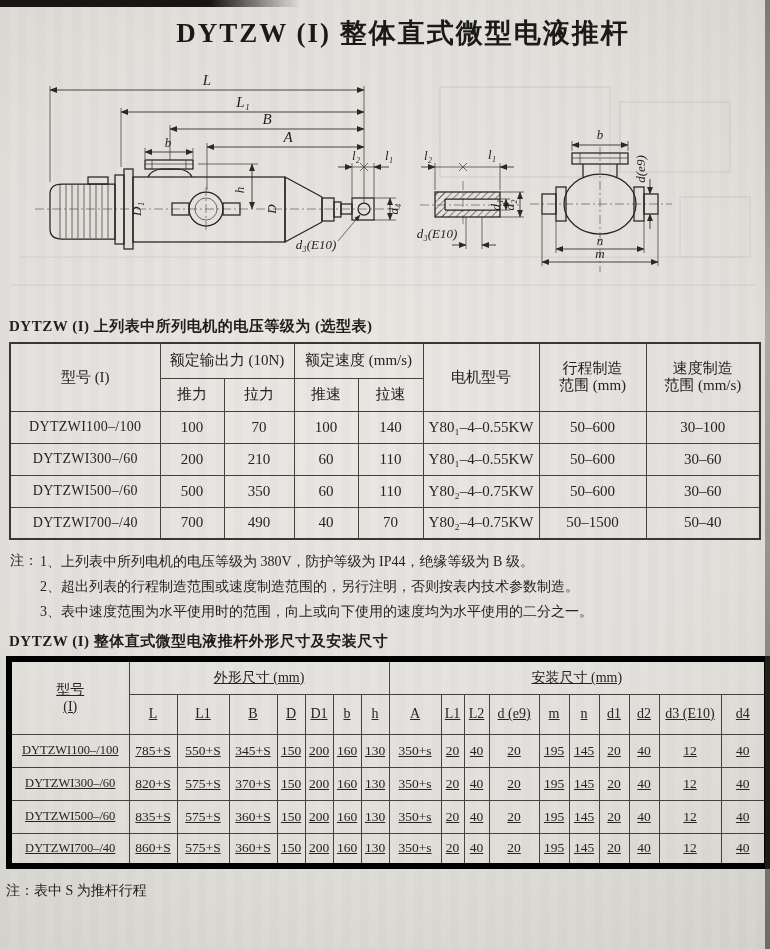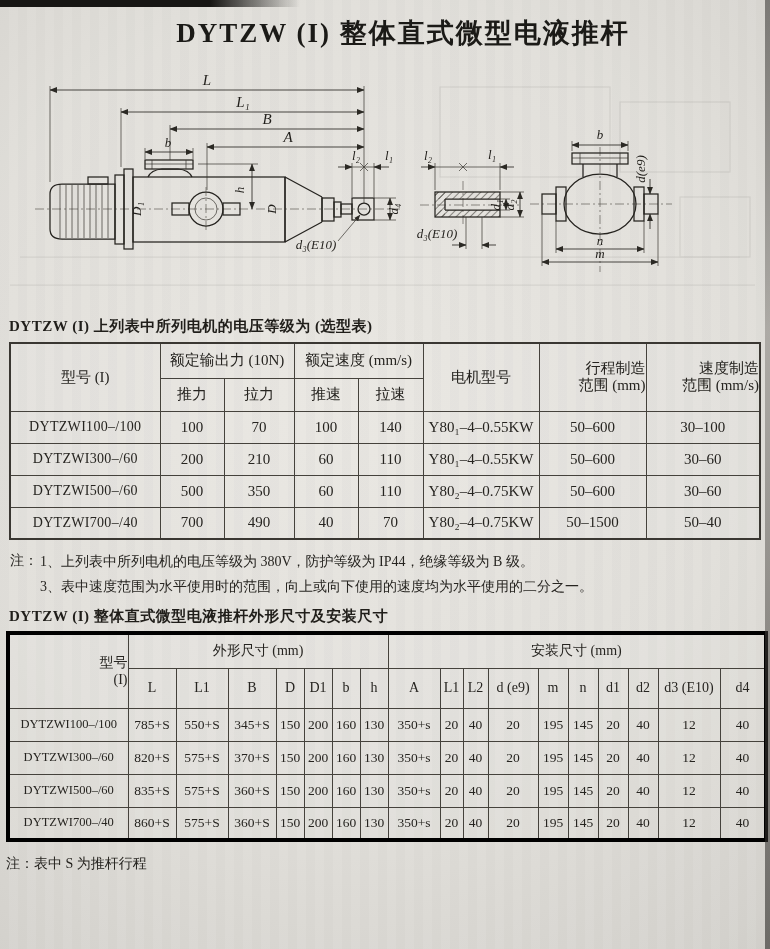--- a/index.html
+++ b/index.html
@@ -31,27 +31,27 @@
   .caption { font-size:15px; font-weight:bold; color:#201e1a; margin:10px 0 0 9px; letter-spacing:0.5px; }
   table { border-collapse:collapse; table-layout:fixed; background:rgba(255,255,255,0.06); }
   th,td { border:1px solid #45423c; text-align:center; vertical-align:middle;
           font-weight:normal; overflow:hidden; white-space:nowrap; }
   #t1 { width:750px; margin:6px 0 0 9px; border:2px solid #3a3732; }
   #t1 th { font-size:15px;margin-left:17px; }
   #t1 td { font-size:15px; }
   #t1 td:first-child { font-size:14px; letter-spacing:0.3px; }
   #t1 thead tr.r1 { height:35px; } #t1 thead tr.r2 { height:33px; }
   #t1 tbody tr { height:32px; }
-  #t2 { width:758px; margin:5px 0 8px 6px; border:4px solid #000000; }
+  #t2 { width:758px; margin:5px 0 8px 6px; border:6px solid #000000;text-decoration:underline; }
   #t2 th { font-size:14px; }
   #t2 td { font-size:13.5px; }
   #t2 td:first-child { font-size:12.5px; }
   #t2 thead tr.r1 { height:35px; } #t2 thead tr.r2 { height:40px; }
   #t2 tbody tr { height:33px; }
-  .hdr2line div { line-height:17px;text-align:right; }
+  .hdr2line div { line-height:17px; }
   .notes { position:relative; margin:12px 0 0 10px; padding-left:30px; font-size:14px; width:740px; }
   .notes-prefix { position:absolute; left:0; top:0; }
   .note-item { margin-bottom:5px; line-height:20px; padding-left:20px; text-indent:-20px; }
   .note2 { margin:13px 0 0 6px; font-size:14px; }
 </style>
 </head>
 <body>
 
 <div class="scan-bar-top"></div>
 <div class="scan-strip-right"></div>
@@ -324,20 +324,21 @@
         <td>Y80₂–4–0.75KW</td>
         <td>50–1500</td>
         <td>50–40</td>
       </tr>
     </tbody>
 </table>
 
 <div class="notes">
   <span class="notes-prefix">注：</span>
   <div class="note-item">1、上列表中所列电机的电压等级为 380V，防护等级为 IP44，绝缘等级为 B 级。</div>
+  <div class="note-item">2、超出列表的行程制造范围或速度制造范围的，另行注明，否则按表内技术参数制造。</div>
   <div class="note-item">3、表中速度范围为水平使用时的范围，向上或向下使用的速度均为水平使用的二分之一。</div>
 </div>
 
 <div class="caption">DYTZW (I) 整体直式微型电液推杆外形尺寸及安装尺寸</div>
 
 <table id="t2">
   <colgroup>
     <col style="width:120px">
       <col style="width:48px">
       <col style="width:52px">

